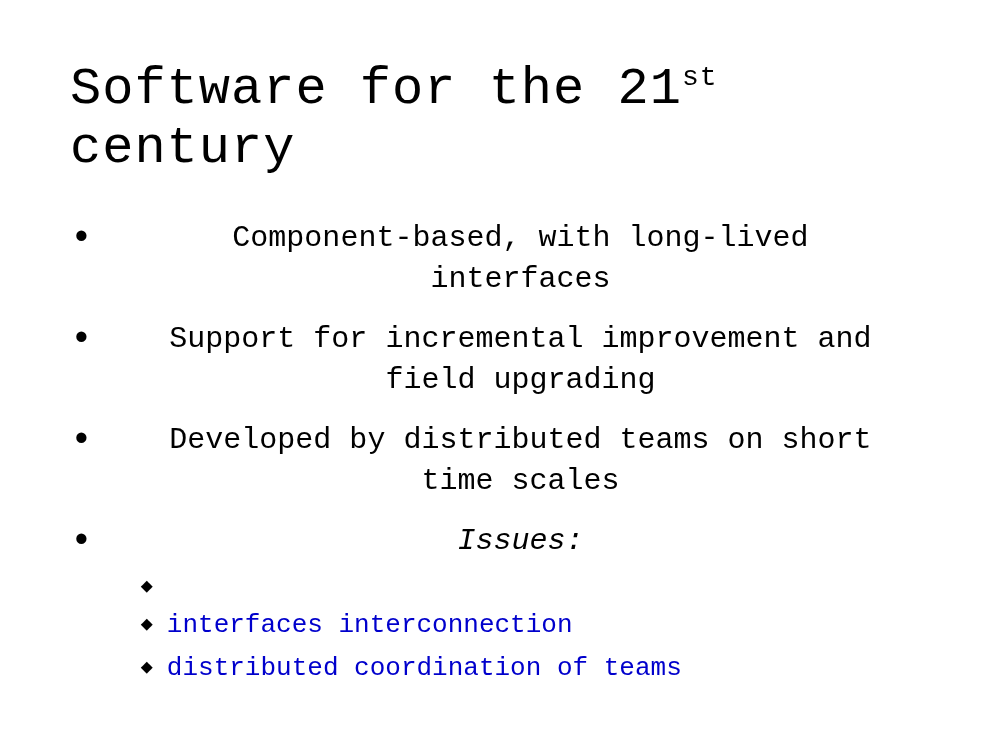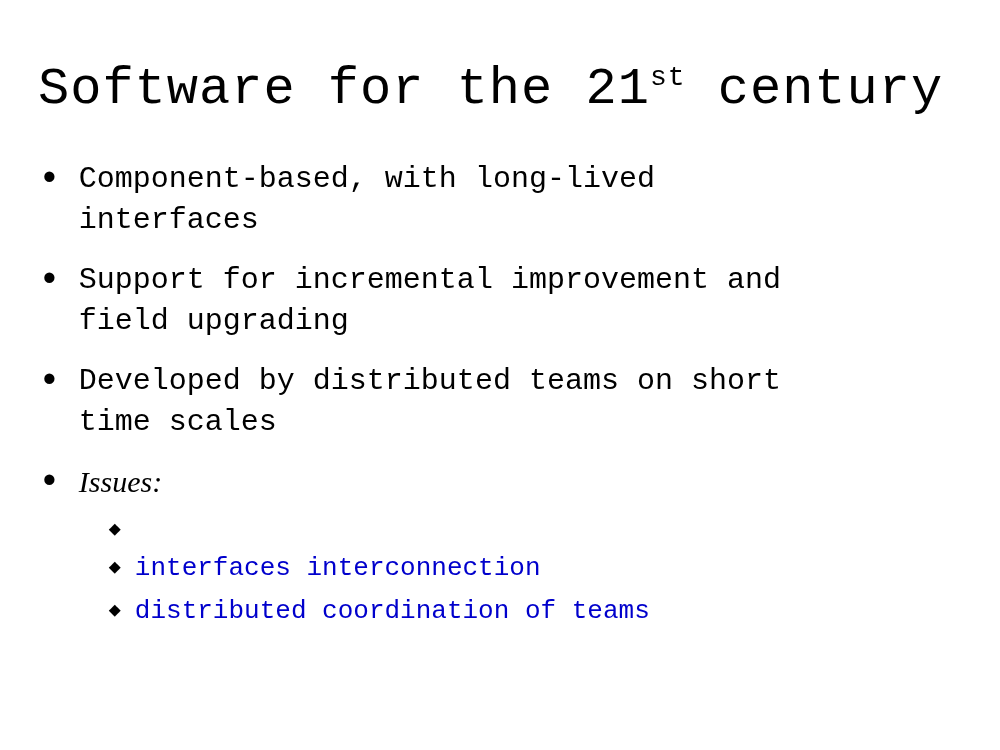--- a/index.html
+++ b/index.html
@@ -12,21 +12,21 @@
       width: 1000px;
       height: 750px;
       background-color: #ffffff;
       font-family: 'Courier New', Courier, monospace;
       overflow: hidden;
     }
 
     .slide {
       width: 1000px;
       height: 750px;
-      padding: 40px 38px;
+      padding: 40px 70px;
       display: flex;
       flex-direction: column;
     }
 
     .title {
       font-size: 52px;
       font-weight: normal;
       color: #000000;
       margin-bottom: 40px;
       margin-top: 20px;
@@ -58,25 +58,26 @@
     .bullet-list > li .bullet-dot {
       font-size: 38px;
       margin-right: 18px;
       margin-top: -4px;
       flex-shrink: 0;
       line-height: 1.3;
     }
 
     .bullet-text {
       flex: 1;
+      text-align: center;
     }
 
     .issues-label {
       font-style: italic;
-      font-family: Liberation Serif, serif;
+      font-family: Liberation Mono, monospace;
     }
 
     .sub-list {
       list-style: none;
       padding: 0;
       margin-top: 8px;
       margin-left: 30px;
     }
 
     .sub-list li {

